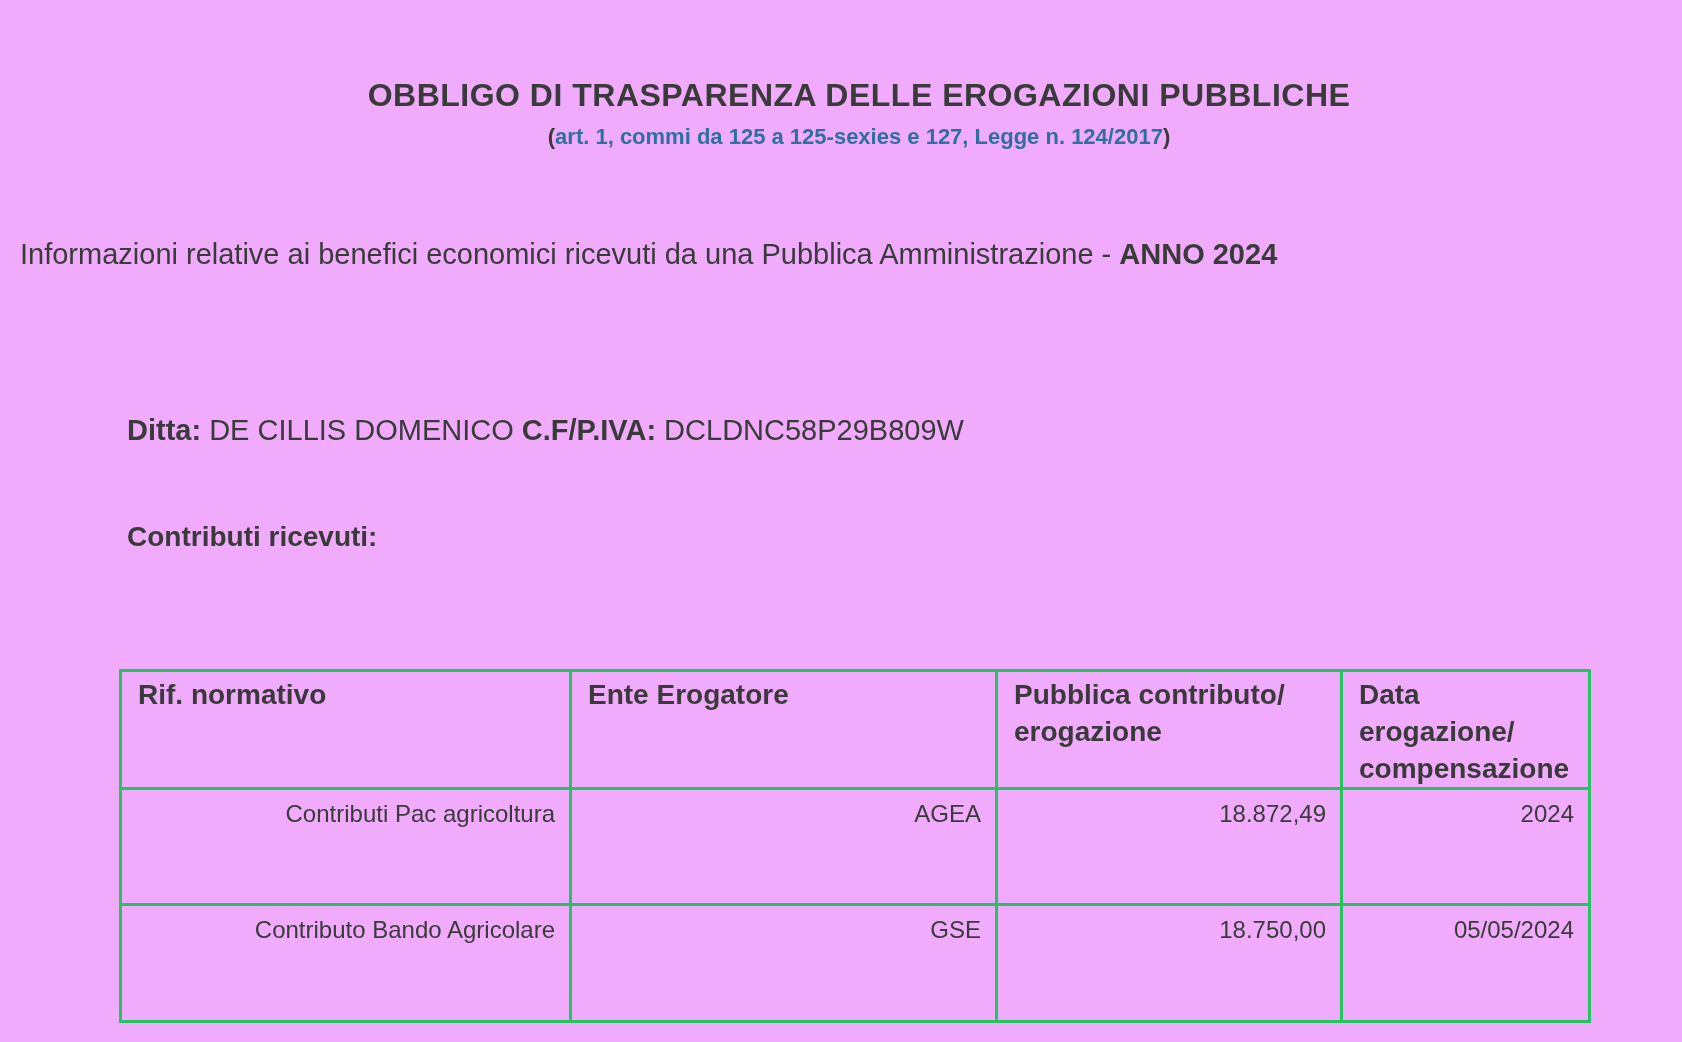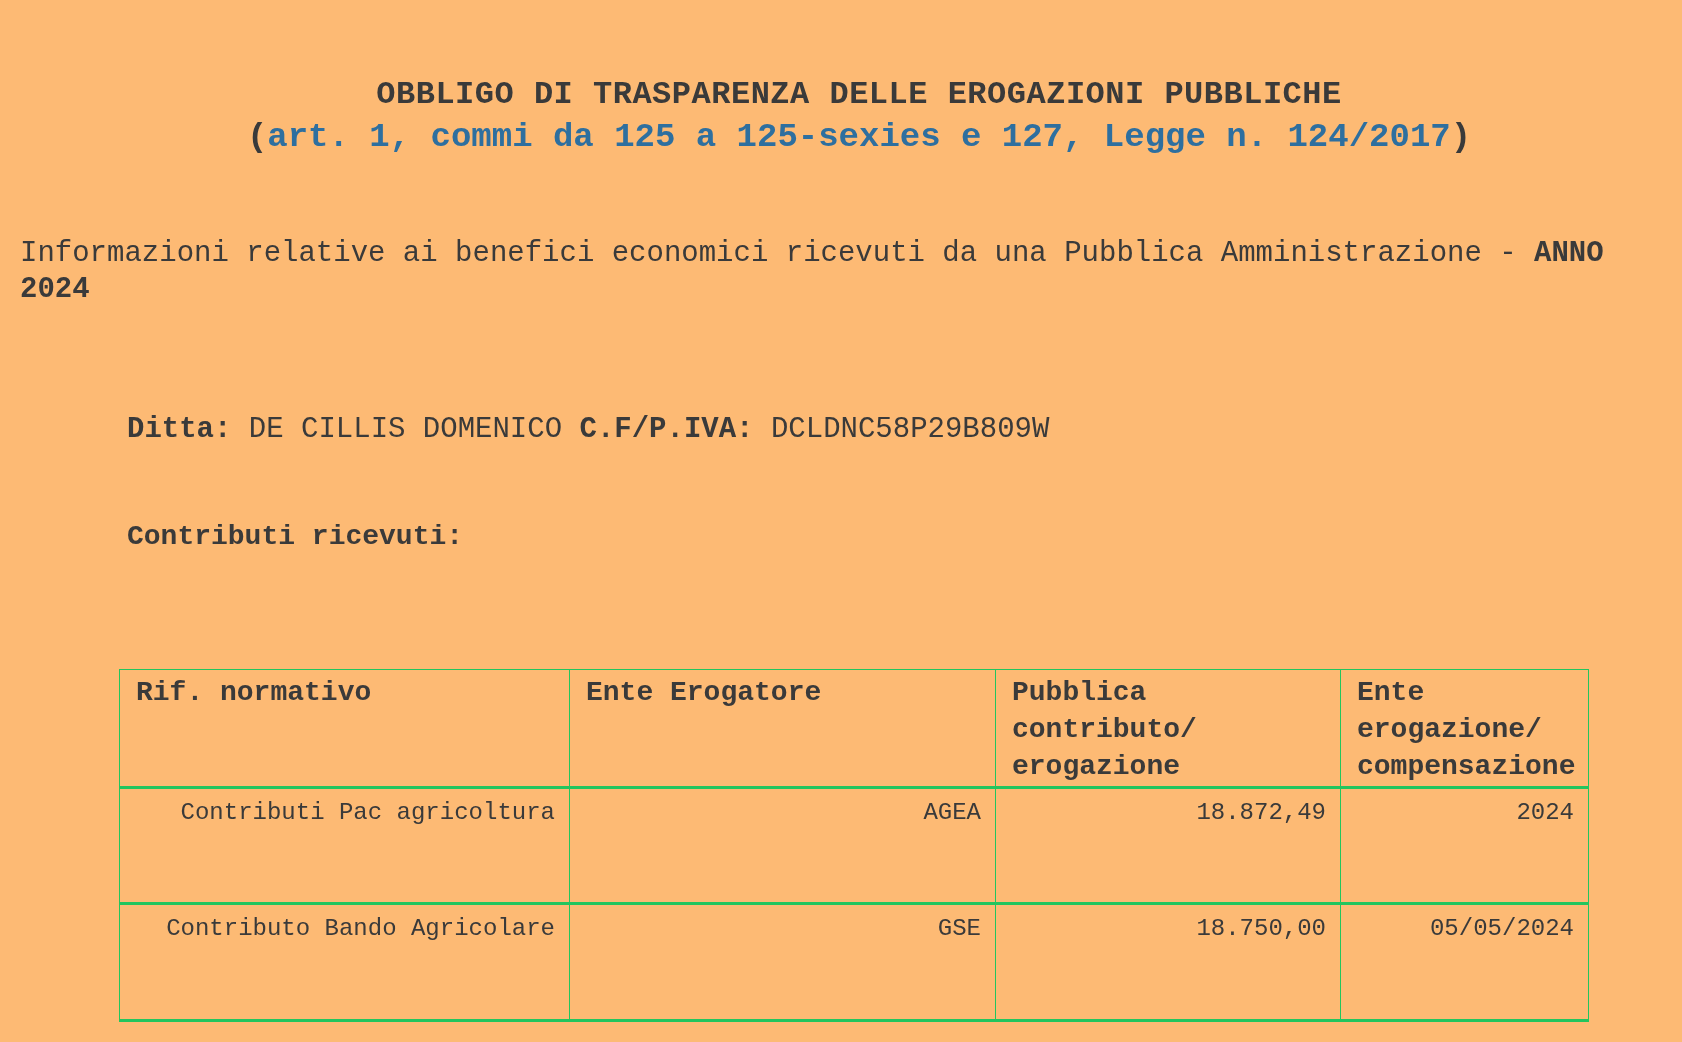--- a/index.html
+++ b/index.html
@@ -1,36 +1,36 @@
 <!DOCTYPE html>
 <html><head>
 <meta charset="utf-8">
 <style>
   html, body { margin: 0; padding: 0; background: #ffffff; }
   .doc {
     position: relative;
     width: 1682px;
     height: 1042px;
-    background: #fdba74;
-    font-family: Liberation Mono, monospace;
+    background: #f0abfc;
+    font-family: Liberation Sans, sans-serif;
     color: #3a3a3a;
     overflow: hidden;
   }
   .b { font-weight: bold; }
 
   .title-block {
     position: absolute;
     top: 74px;
     left: 36px;
     width: 1646px;
     text-align: center;
     font-weight: bold;
   }
   .title   { font-size: 32px; line-height: 42px; letter-spacing: 0.5px; }
-  .subtitle{ font-size: 34px; line-height: 42px; }
+  .subtitle{ font-size: 22px; line-height: 42px; }
   .link    { color: #2e6f9f; text-decoration: none; cursor: pointer; }
 
   .intro-line {
     position: absolute;
     top: 236px;
     left: 20px;
     width: 1646px;
     font-size: 29px;
     line-height: 36px;
   }
@@ -54,21 +54,21 @@
 
   table.contrib {
     position: absolute;
     top: 669px;
     left: 119px;
     width: 1469px;
     border-collapse: collapse;
     table-layout: fixed;
   }
   table.contrib th, table.contrib td {
-    border: 1px solid #22c55e;
+    border: 3px solid #22c55e;
     vertical-align: top;
     text-align: left;
   }
   table.contrib th {
     font-size: 28px;
     line-height: 37px;
     font-weight: bold;
     padding: 4px 16px 0 16px;
     border-bottom-width: 3px;
   }
@@ -113,21 +113,21 @@
           <div>Rif. normativo</div>
         </th>
         <th>
           <div>Ente Erogatore</div>
         </th>
         <th>
           <div>Pubblica contributo/</div>
           <div>erogazione</div>
         </th>
         <th>
-          <div>Ente</div>
+          <div>Data</div>
           <div>erogazione/</div>
           <div>compensazione</div>
         </th>
       </tr>
     </thead>
     <tbody>
       <tr class="r0">
         <td>Contributi Pac agricoltura</td>
         <td>AGEA</td>
         <td>18.872,49</td>

